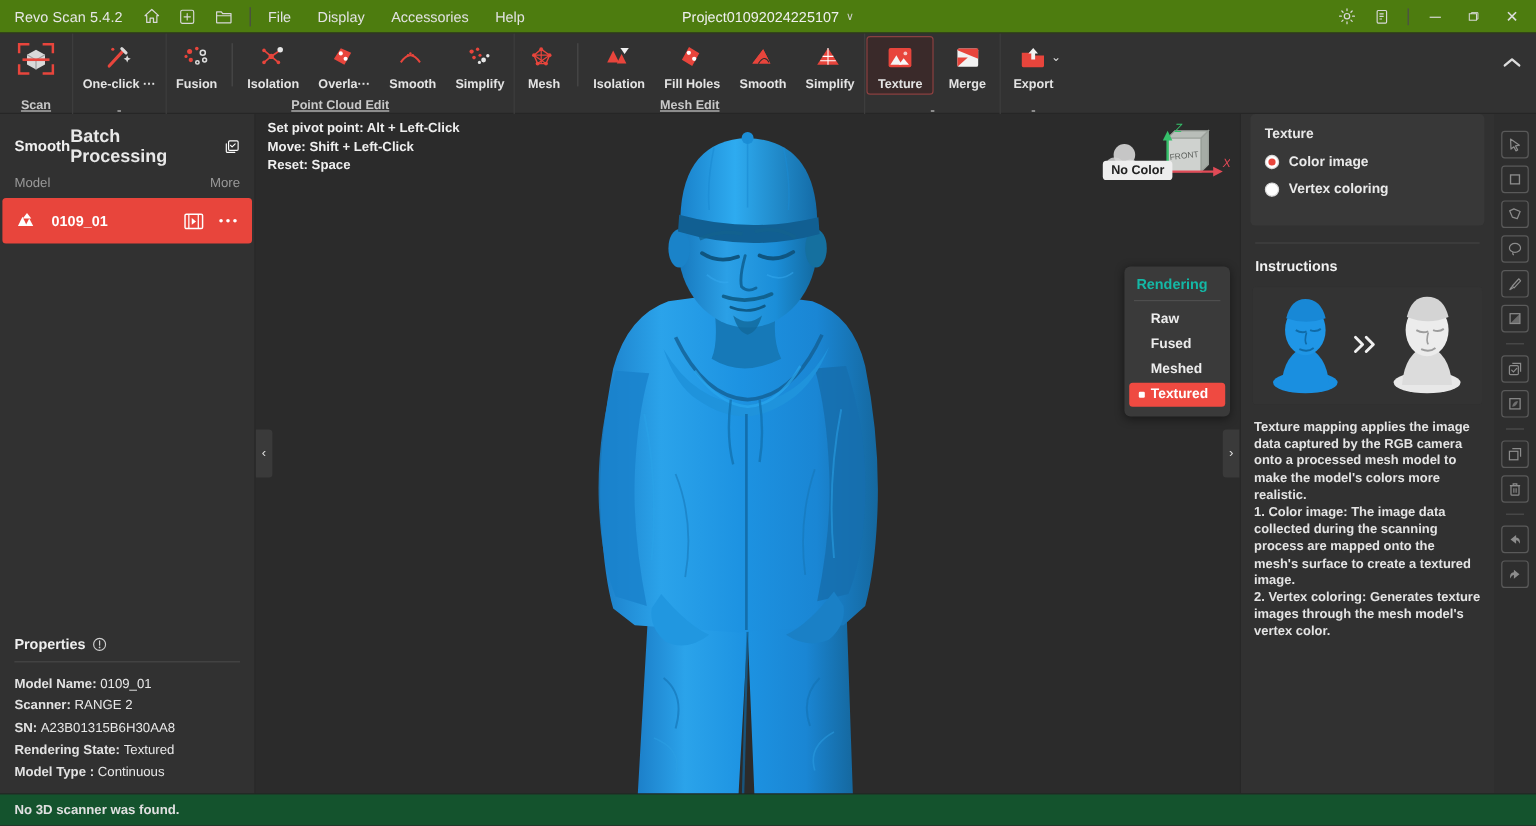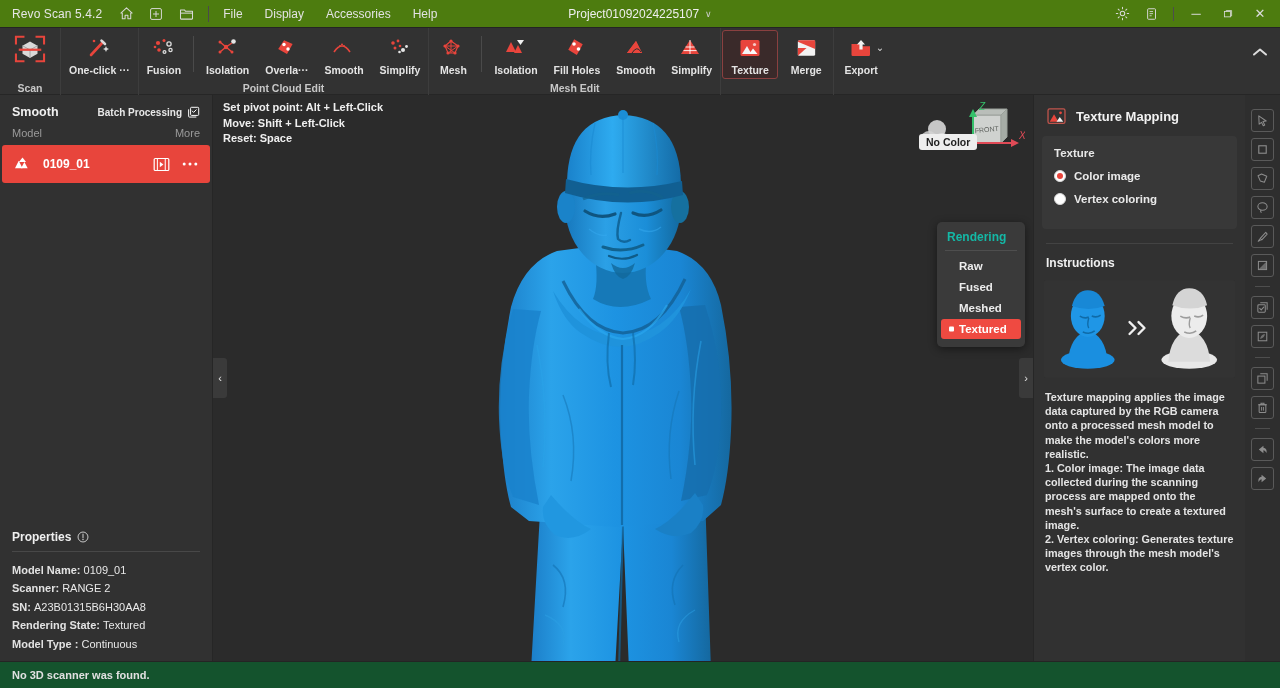--- a/index.html
+++ b/index.html
@@ -33,42 +33,42 @@
   .tb-title .chev { margin-left:6px; font-size:9px; color:#cfcfcf; }
   .tb-right { margin-left:auto; display:flex; align-items:center; gap:0; padding-right:4px; }
   .tb-right .tb-ic { width:30px; height:28px; }
   .win-btn { width:32px; height:28px; display:flex; align-items:center; justify-content:center; color:#dcdcdc; cursor:pointer; font-size:13px; }
   .tb-vsep { width:1px; height:14px; background:#4d4d4d; margin:0 6px; }
 
   
   .ribbon { height:67px; background:#323232; display:flex; flex:none; border-bottom:1px solid #262626; position:relative; }
   .rb-group { display:flex; flex-direction:column; height:67px; }
   .rb-row { display:flex; align-items:flex-start; height:52px; }
-  .rb-label { height:15px; font-size:10.5px; color:#c8c8c8; display:flex; align-items:center; justify-content:center; font-weight:bold; }
+  .rb-label { height:15px; font-size:10.5px; color:#c8c8c8; display:flex; align-items:center; justify-content:center; font-weight:bold;text-decoration:underline; }
   .rb-btn {
     display:flex; flex-direction:column; align-items:center; justify-content:flex-start;
     padding:4px 6px 2px; min-width:46px; cursor:pointer; border:1px solid transparent; border-radius:3px;
     margin:2px 1px 0;
   }
   .rb-btn .ic { height:26px; display:flex; align-items:center; justify-content:center; }
   .rb-btn .lbl { font-size:10.5px; color:#e4e4e4; margin-top:3px; white-space:nowrap; font-weight:bold; }
   .rb-btn.active { background:#3a2a2a; border:1px solid #8a4040; }
   .rb-divider { width:1px; background:#4a4a4a; height:36px; align-self:flex-start; margin:8px 4px 0; }
   .grp-sep { width:1px; background:#3d3d3d; height:67px; }
   .rb-scan { width:60px; align-items:center; }
   .rb-collapse { position:absolute; right:8px; top:14px; width:24px; height:20px; display:flex; align-items:center; justify-content:center; cursor:pointer; color:#dcdcdc; }
 
   
   .body { flex:1; display:flex; position:relative; min-height:0; }
 
   
   .leftpanel { width:213px; background:#313131; display:flex; flex-direction:column; flex:none; border-right:1px solid #262626; }
   .lp-head { display:flex; align-items:center; padding:10px 12px 6px; }
   .lp-head .t { font-size:12.5px; font-weight:bold; color:#f0f0f0; }
-  .lp-head .batch { margin-left:auto; font-size:10px; font-weight:bold; color:#e8e8e8; display:flex; align-items:center; gap:5px; cursor:pointer; }
+  .lp-head .batch { margin-left:auto; font-size:15px; font-weight:bold; color:#e8e8e8; display:flex; align-items:center; gap:5px; cursor:pointer; }
   .lp-sub { display:flex; padding:2px 12px 6px; font-size:11px; color:#9a9a9a; }
   .lp-sub .more { margin-left:auto; cursor:pointer; }
   .model-item {
     margin:0 2px; height:38px; background:#e8453c; border-radius:3px;
     display:flex; align-items:center; padding:0 12px; cursor:pointer;
   }
   .model-item .name { font-size:12px; color:#fff; font-weight:bold; margin-left:12px; }
   .model-item .sp { margin-left:auto; display:flex; align-items:center; gap:12px; }
   .lp-spacer { flex:1; }
   .props { padding:0 12px 8px; }
@@ -611,29 +611,20 @@
         <div class="rp-item">Fused</div>
         <div class="rp-item">Meshed</div>
         <div class="rp-item sel">Textured</div>
       </div>
 
       <div class="collapse-tab collapse-left">‹</div>
       <div class="collapse-tab collapse-right">›</div>
     </div>
 
     <div class="rightpanel">
-      <div class="rp-head">
-        <svg width="21" height="19" viewBox="0 0 26 23">
-          <rect x="2.5" y="2" width="21" height="18" rx="2" fill="none" stroke="#c1544c" stroke-width="1.6"></rect>
-          <circle cx="18" cy="7" r="1.7" fill="#e8453c"></circle>
-          <path d="M4.6 18 L10 8.6 L15.4 18 Z" fill="#e8453c"></path>
-          <path d="M13 18 L17 12 L21.4 18 Z" fill="#f0f0f0"></path>
-        </svg>
-        <span class="t">Texture Mapping</span>
-      </div>
 
       <div class="rp-card">
         <div class="sec">Texture</div>
         <div class="radio-row">
           <span class="radio on"></span>
           <span class="lbl">Color image</span>
         </div>
         <div class="radio-row">
           <span class="radio"></span>
           <span class="lbl">Vertex coloring</span>

